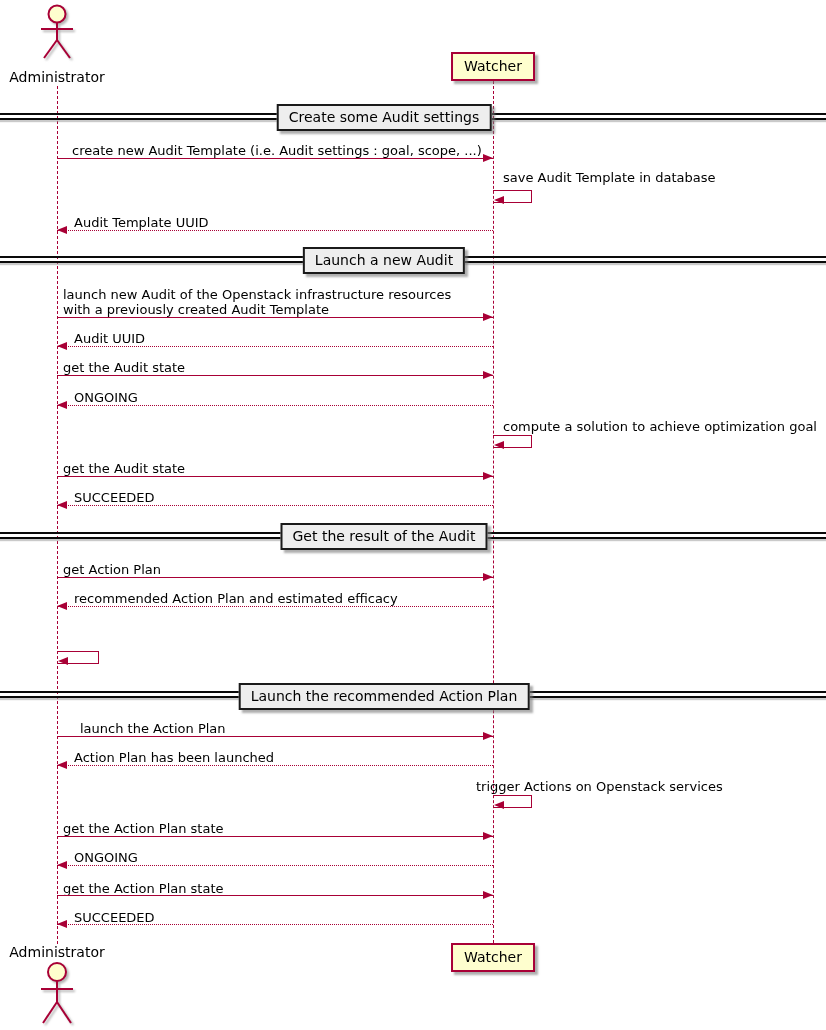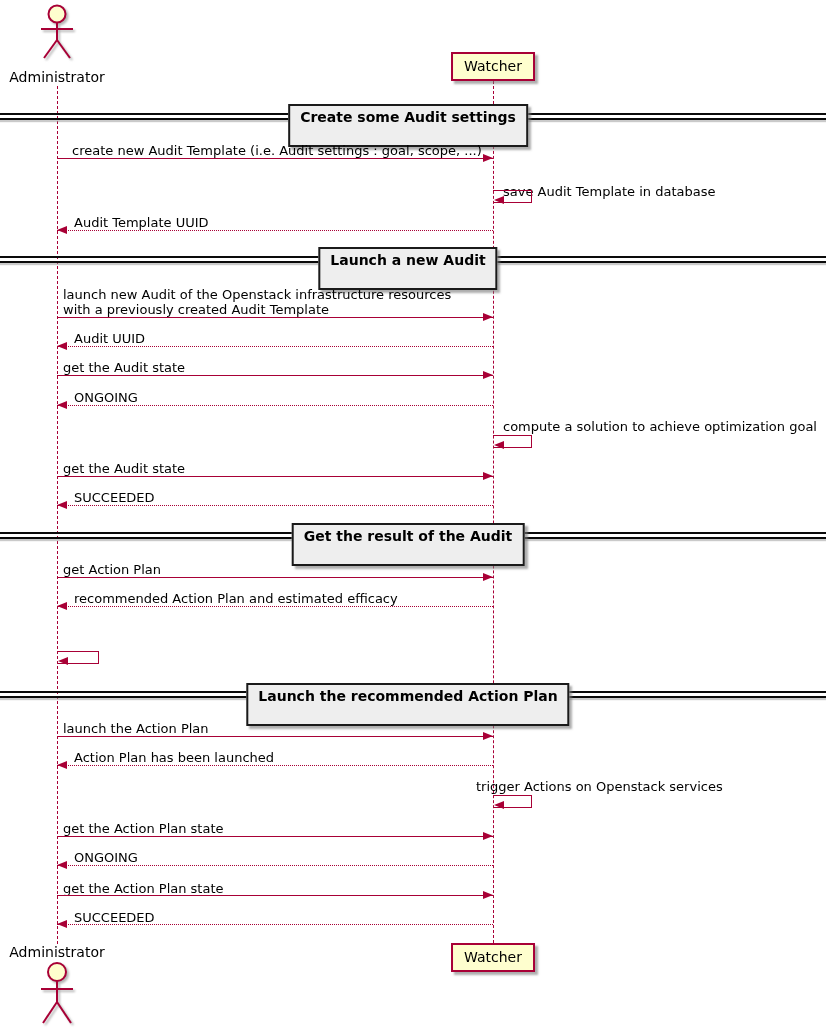--- a/index.html
+++ b/index.html
@@ -15,23 +15,23 @@
     background:#FEFECE; border:2px solid #A80036;
     padding:4px 11px 5px; font-size:14px; white-space:nowrap;
     box-shadow:3px 3px 2px rgba(120,120,120,0.6);
   }
   .divlines {
     position:absolute; left:0; width:826px; height:3px;
     border-top:2px solid #0a0a0a; border-bottom:2px solid #0a0a0a;
     box-shadow:0 2px 1px rgba(150,150,150,0.5);
   }
   .divbox {
-    position:absolute; left:408px; transform:translateX(-50%);
+    position:absolute; left:384px; transform:translateX(-50%);
     background:#EEEEEE; border:2px solid #1a1a1a;
-    padding:3px 10px 20px; font-weight:bold; font-size:14px; white-space:nowrap;
+    padding:3px 10px 4px; font-weight:normal; font-size:14px; white-space:nowrap;
     box-shadow:3px 3px 2px rgba(120,120,120,0.6);
   }
   .mlabel { position:absolute; font-size:13px; line-height:15px; white-space:pre-line; }
   .line { position:absolute; height:0; }
   .line.solid  { border-top:1px solid #A80036; }
   .line.dotted { border-top:1px dotted #A80036; }
   .head { position:absolute; width:0; height:0; border-top:4px solid transparent; border-bottom:4px solid transparent; }
   .head.right { border-left:10px solid #A80036; }
   .head.left  { border-right:10px solid #A80036; }
   .loop { position:absolute; width:38px; height:11px; border:1px solid #A80036; border-left:none; }
@@ -63,21 +63,21 @@
 
   <div class="divbox" style="top:104px">Create some Audit settings</div>
   <div class="divbox" style="top:247px">Launch a new Audit</div>
   <div class="divbox" style="top:523px">Get the result of the Audit</div>
   <div class="divbox" style="top:683px">Launch the recommended Action Plan</div>
 
   <div class="mlabel" style="left:72px; top:143px">create new Audit Template (i.e. Audit settings : goal, scope, ...)</div>
   <div class="line solid" style="left:57px; top:158px; width:436px"></div>
   <div class="head right" style="left:483px; top:154px"></div>
 
-  <div class="mlabel" style="left:503px; top:184px">save Audit Template in database</div>
+  <div class="mlabel" style="left:503px; top:170px">save Audit Template in database</div>
   <div class="loop" style="left:493px; top:190px"></div>
   <div class="head left" style="left:494px; top:196px"></div>
 
   <div class="mlabel" style="left:74px; top:215px">Audit Template UUID</div>
   <div class="line dotted" style="left:57px; top:230px; width:436px"></div>
   <div class="head left" style="left:57px; top:226px"></div>
 
   <div class="mlabel" style="left:63px; top:287px">launch new Audit of the Openstack infrastructure resources
 with a previously created Audit Template</div>
   <div class="line solid" style="left:57px; top:317px; width:436px"></div>
@@ -111,21 +111,21 @@
   <div class="line solid" style="left:57px; top:577px; width:436px"></div>
   <div class="head right" style="left:483px; top:573px"></div>
 
   <div class="mlabel" style="left:74px; top:591px">recommended Action Plan and estimated efficacy</div>
   <div class="line dotted" style="left:57px; top:606px; width:436px"></div>
   <div class="head left" style="left:57px; top:602px"></div>
 
   <div class="loop wide" style="left:57px; top:651px"></div>
   <div class="head left" style="left:58px; top:657px"></div>
 
-  <div class="mlabel" style="left:63px; top:721px">launch the Action Plan</div>
+  <div class="mlabel" style="left:80px; top:721px">launch the Action Plan</div>
   <div class="line solid" style="left:57px; top:736px; width:436px"></div>
   <div class="head right" style="left:483px; top:732px"></div>
 
   <div class="mlabel" style="left:74px; top:750px">Action Plan has been launched</div>
   <div class="line dotted" style="left:57px; top:765px; width:436px"></div>
   <div class="head left" style="left:57px; top:761px"></div>
 
   <div class="mlabel" style="left:476px; top:779px">trigger Actions on Openstack services</div>
   <div class="loop" style="left:493px; top:795px"></div>
   <div class="head left" style="left:494px; top:801px"></div>

